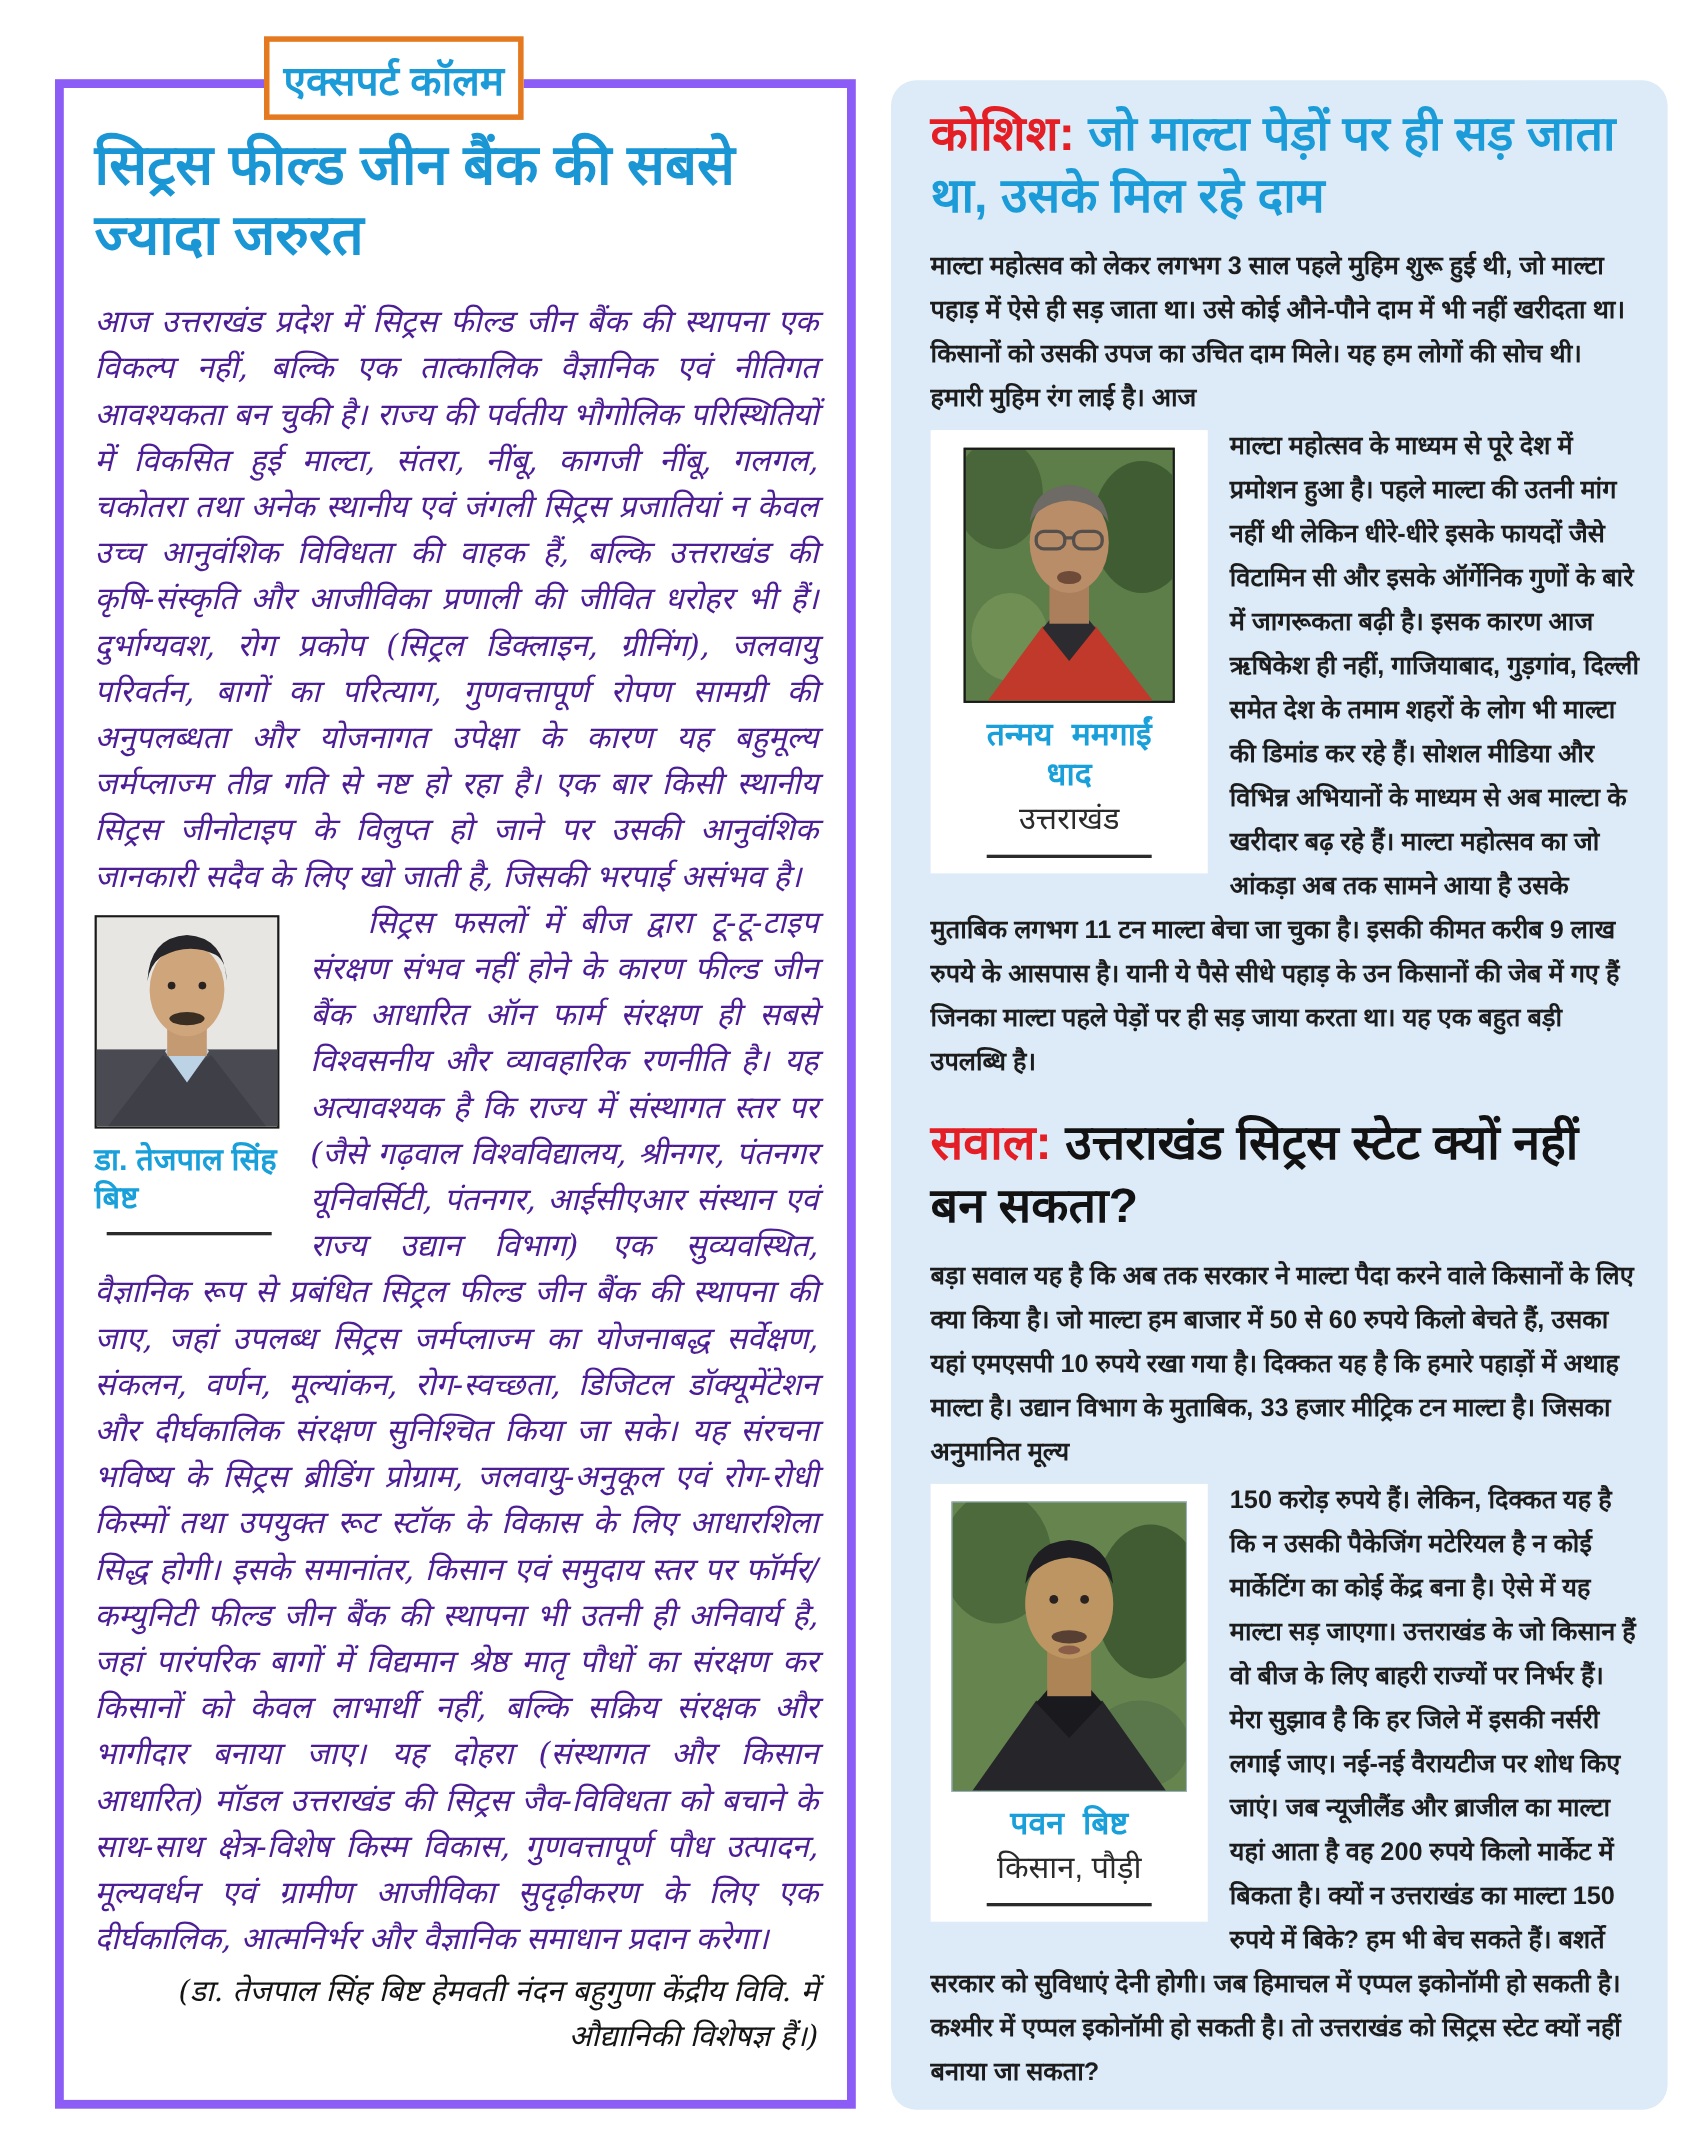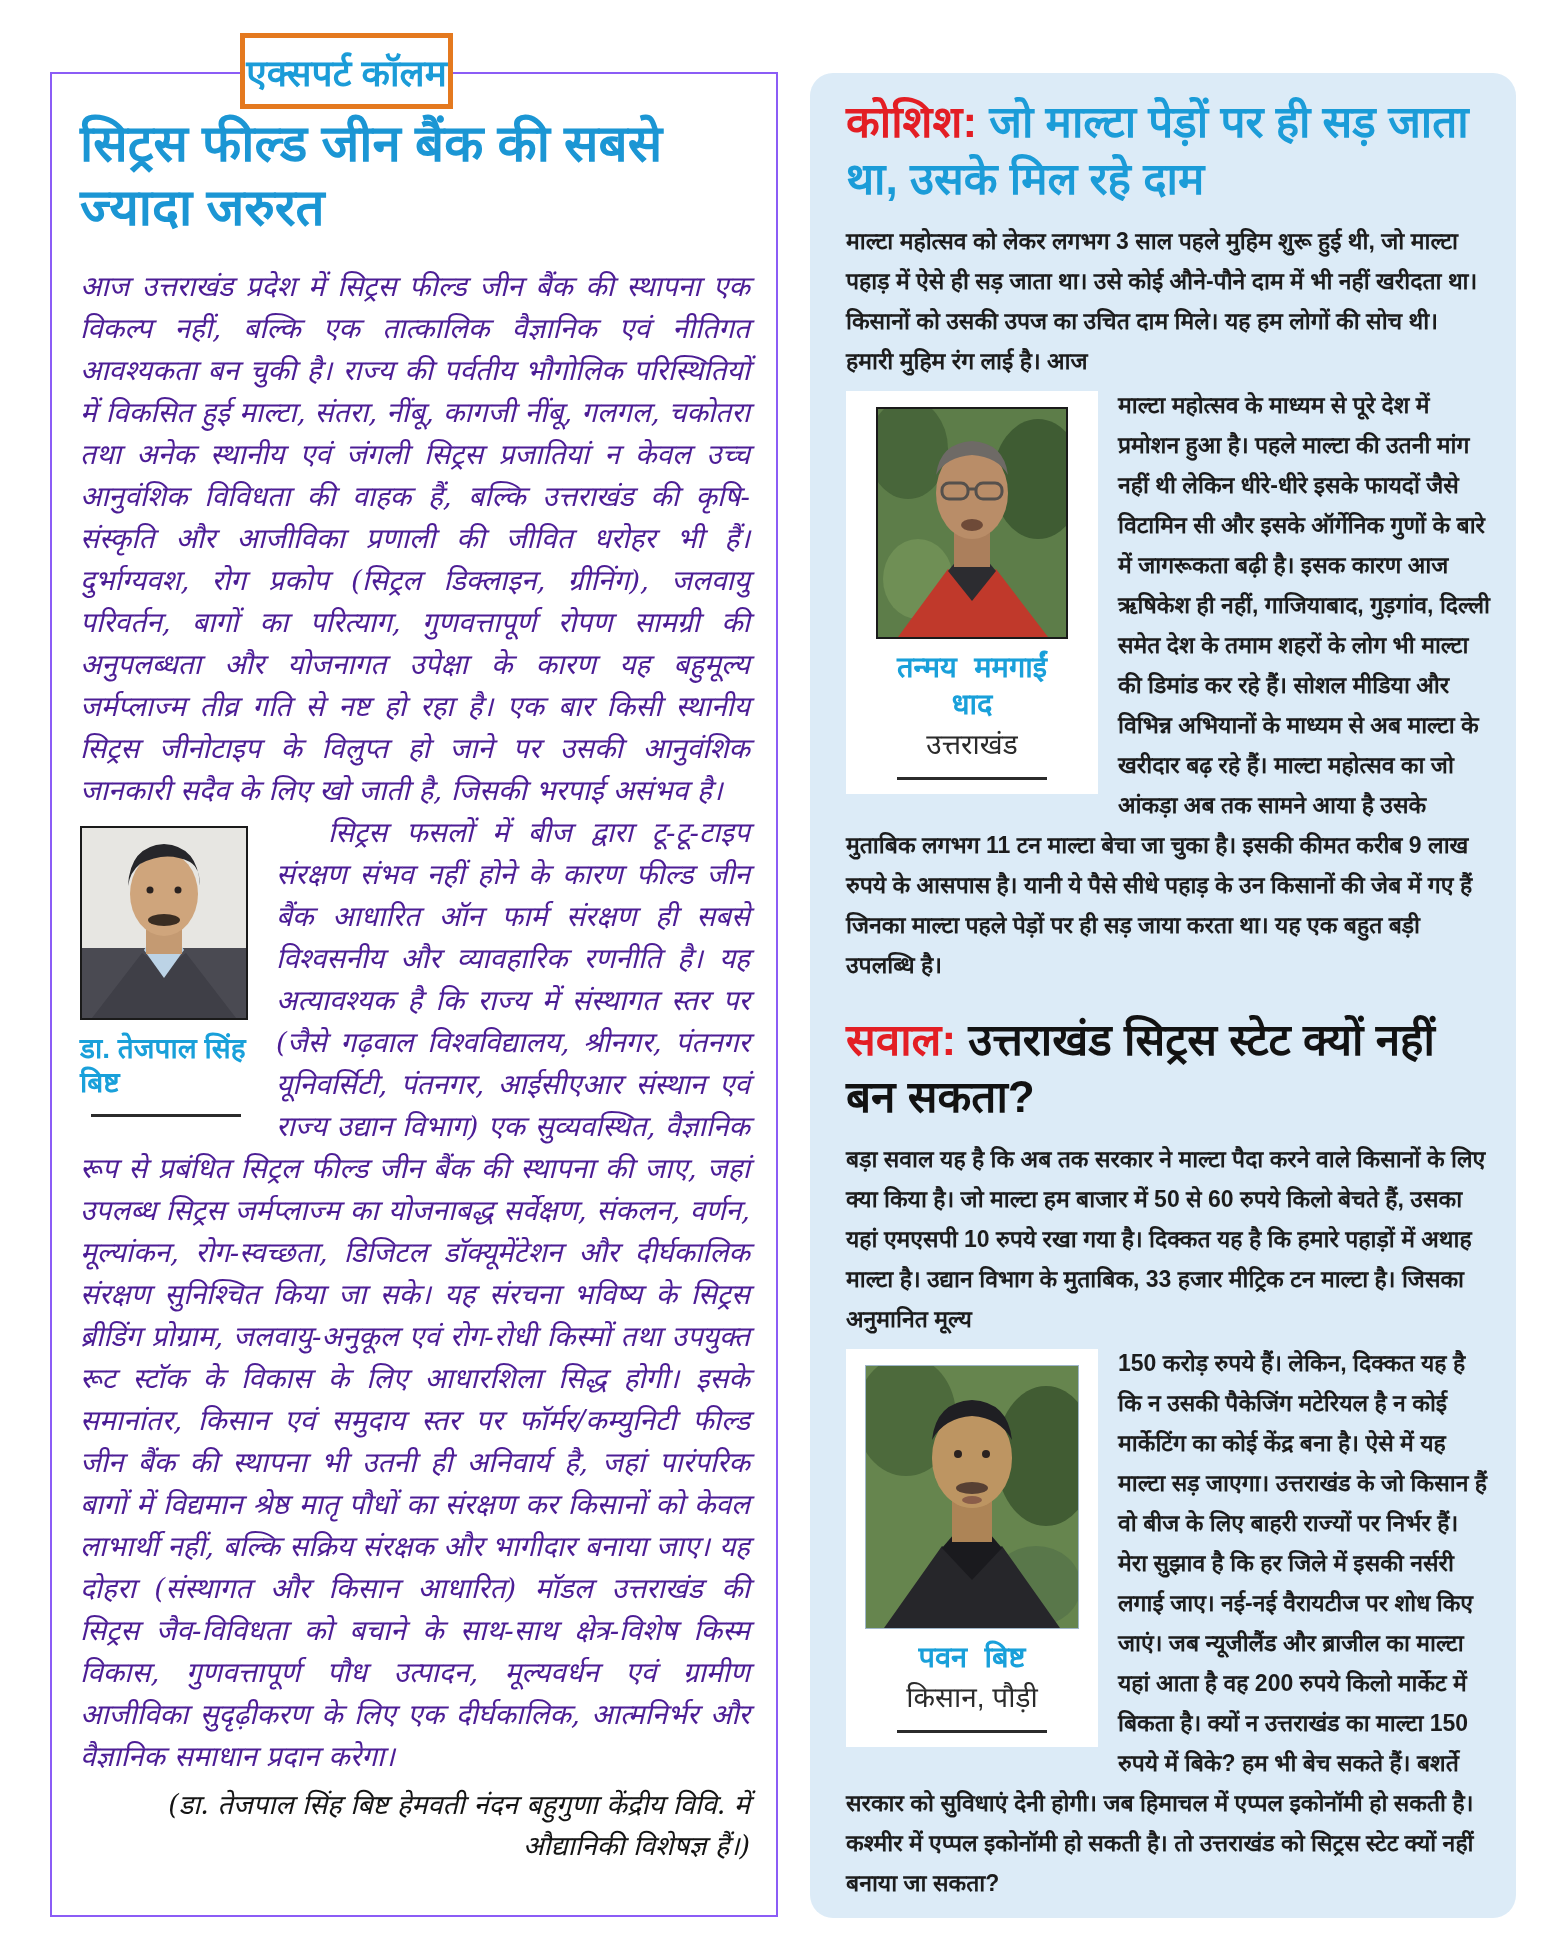--- a/index.html
+++ b/index.html
@@ -1,23 +1,23 @@
 <!DOCTYPE html>
 <html><head>
 <meta charset="utf-8">
 <style>
   html,body{margin:0;padding:0;background:#ffffff;}
   .page{position:relative;width:1546px;height:1959px;background:#ffffff;overflow:hidden;
         font-family:"Liberation Sans","DejaVu Sans",sans-serif;}
 
   
   .expert-box{position:absolute;left:50px;top:72px;width:728px;height:1845px;
-              background:#ffffff;border:2px solid #8b5cf6;box-sizing:border-box;
+              background:#ffffff;border:8px solid #8b5cf6;box-sizing:border-box;
               padding:30px 26px 20px 28px;overflow:hidden;}
-  .badge{position:absolute;left:240px;top:33px;width:213px;height:76px;
+  .badge{position:absolute;left:240px;top:33px;width:236px;height:76px;
          background:#ffffff;border:5px solid #e4791f;box-sizing:border-box;
          display:flex;align-items:center;justify-content:center;z-index:5;}
   .badge span{color:#1b9cd8;font-weight:bold;font-size:37px;letter-spacing:0;
               font-family:"Liberation Sans","DejaVu Sans",sans-serif;}
   .l-headline{margin:8px 0 26px 0;color:#1b96d4;font-size:51px;line-height:64px;
               font-weight:bold;letter-spacing:0;}
   .lbody{margin:0 0 0 0;color:#4c1d95;font-size:28px;line-height:42px;
          font-family:"DejaVu Serif","Liberation Serif",serif;font-style:italic;
          text-align:justify;}
   .lbody.second{text-indent:52px;}

